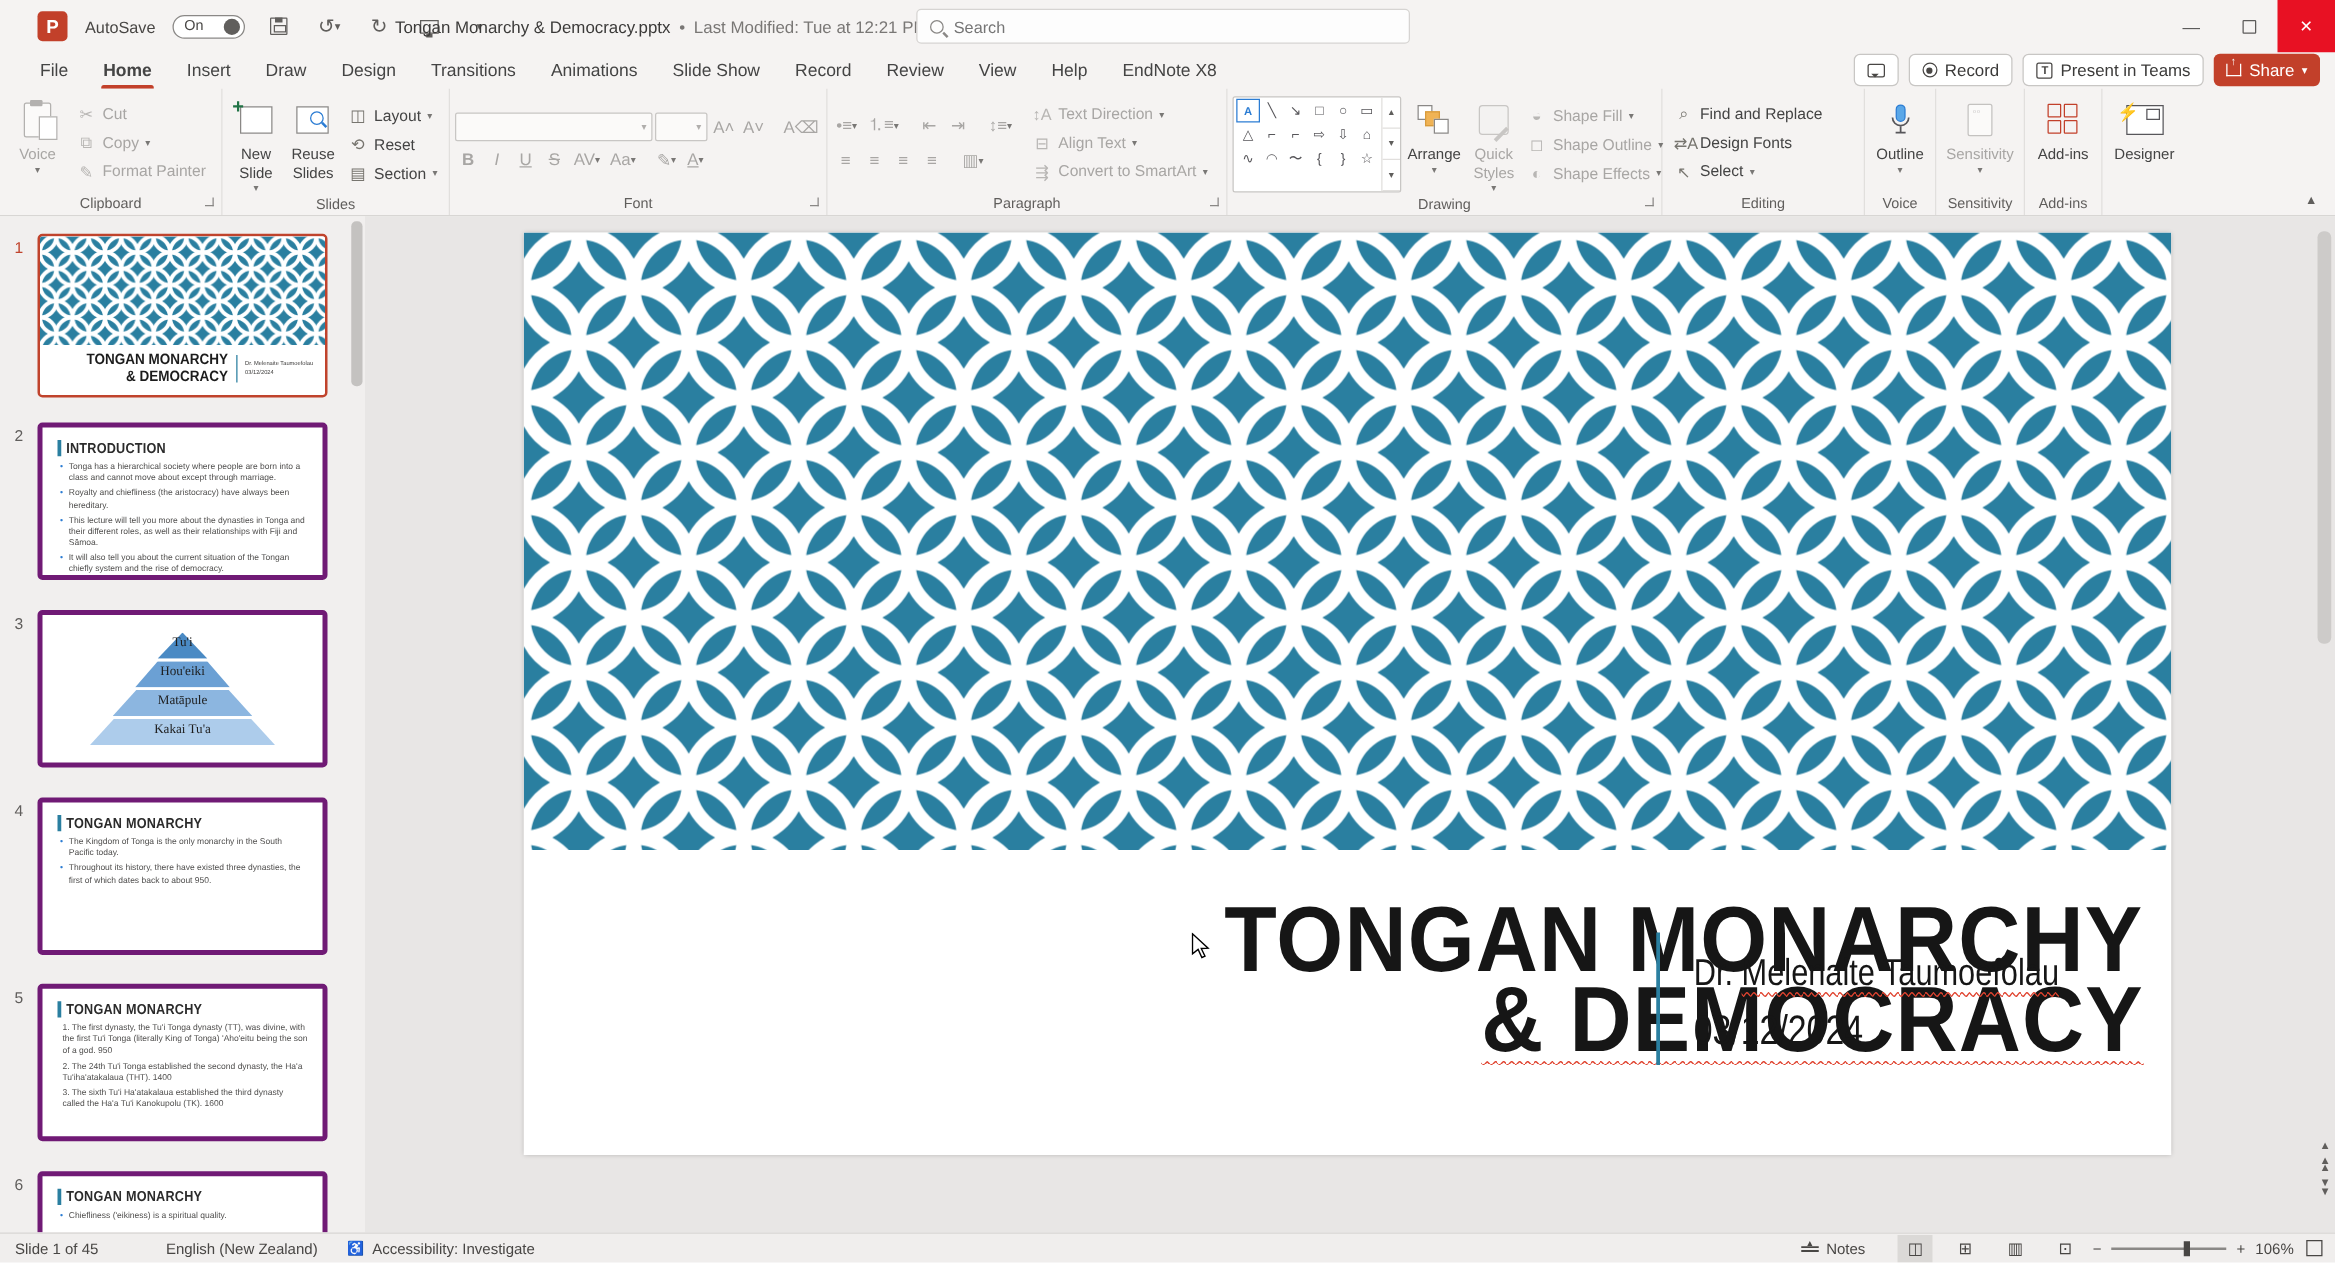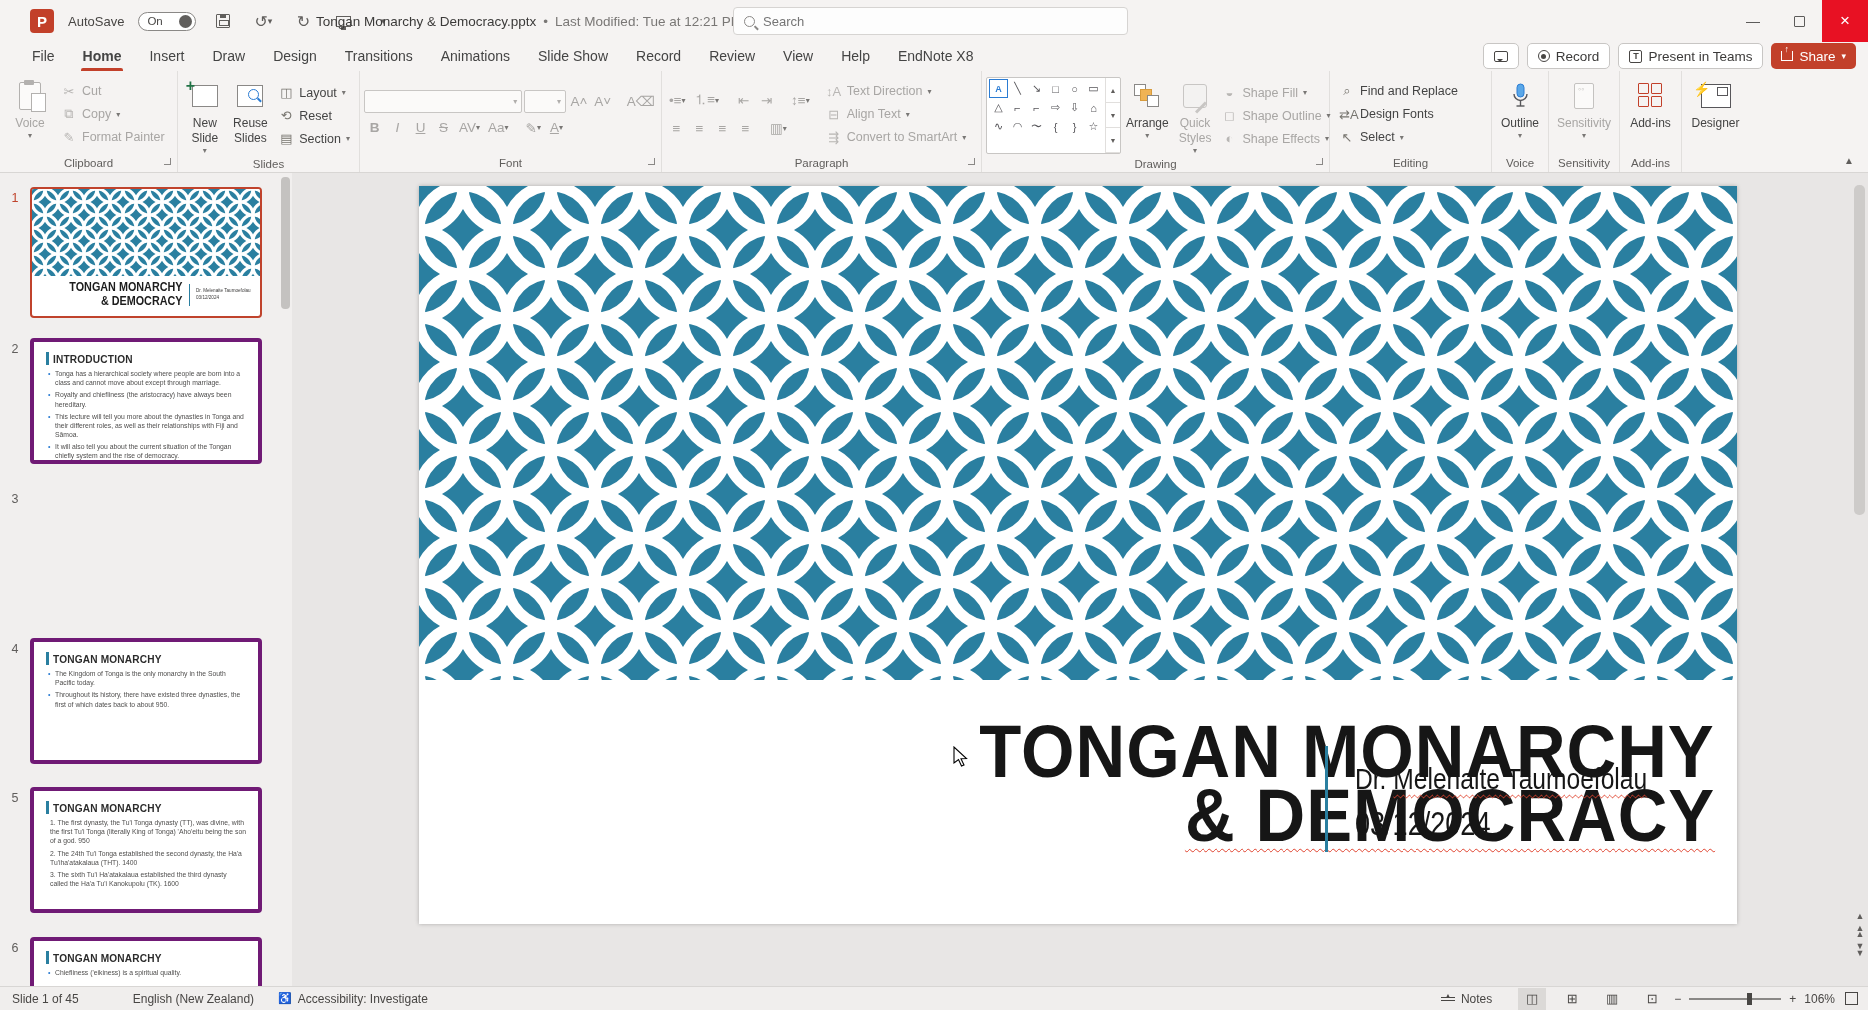--- a/index.html
+++ b/index.html
@@ -605,20 +605,32 @@
             <li>Tonga has a hierarchical society where people are born into a class and cannot move about except through marriage.</li>
             <li>Royalty and chiefliness (the aristocracy) have always been hereditary.</li>
             <li>This lecture will tell you more about the dynasties in Tonga and their different roles, as well as their relationships with Fiji and Sāmoa.</li>
             <li>It will also tell you about the current situation of the Tongan chiefly system and the rise of democracy.</li>
           </ul>
         </div>
       </div>
 
       <div class="thumb" style="top:315px">
         <span class="tnum">3</span>
+        <div class="tcard" style="height:126px">
+          <div class="pyr-wrap">
+            <div class="pyr-row" style="top:0; width:40px; height:21px; background:#4a8ac4; clip-path:polygon(50% 0,100% 100%,0 100%)"></div>
+            <div class="pyr-row" style="top:23px; width:76px; height:21px; background:#6ba0d4; clip-path:polygon(24% 0,76% 0,100% 100%,0 100%)"></div>
+            <div class="pyr-row" style="top:46px; width:112px; height:21px; background:#8cb6e0; clip-path:polygon(17% 0,83% 0,100% 100%,0 100%)"></div>
+            <div class="pyr-row" style="top:69px; width:148px; height:21px; background:#adcceb; clip-path:polygon(13% 0,87% 0,100% 100%,0 100%)"></div>
+            <span class="pyr-label" style="top:3px">Tu'i</span>
+            <span class="pyr-label" style="top:26px">Hou'eiki</span>
+            <span class="pyr-label" style="top:49px">Matāpule</span>
+            <span class="pyr-label" style="top:72px">Kakai Tu'a</span>
+          </div>
+        </div>
       </div>
 
       <div class="thumb" style="top:465px">
         <span class="tnum">4</span>
         <div class="tcard" style="height:126px">
           <div class="thead">
               <span class="tbar"></span>
               <span class="theadtxt">TONGAN MONARCHY</span>
             </div>
           <ul class="tbullets">

